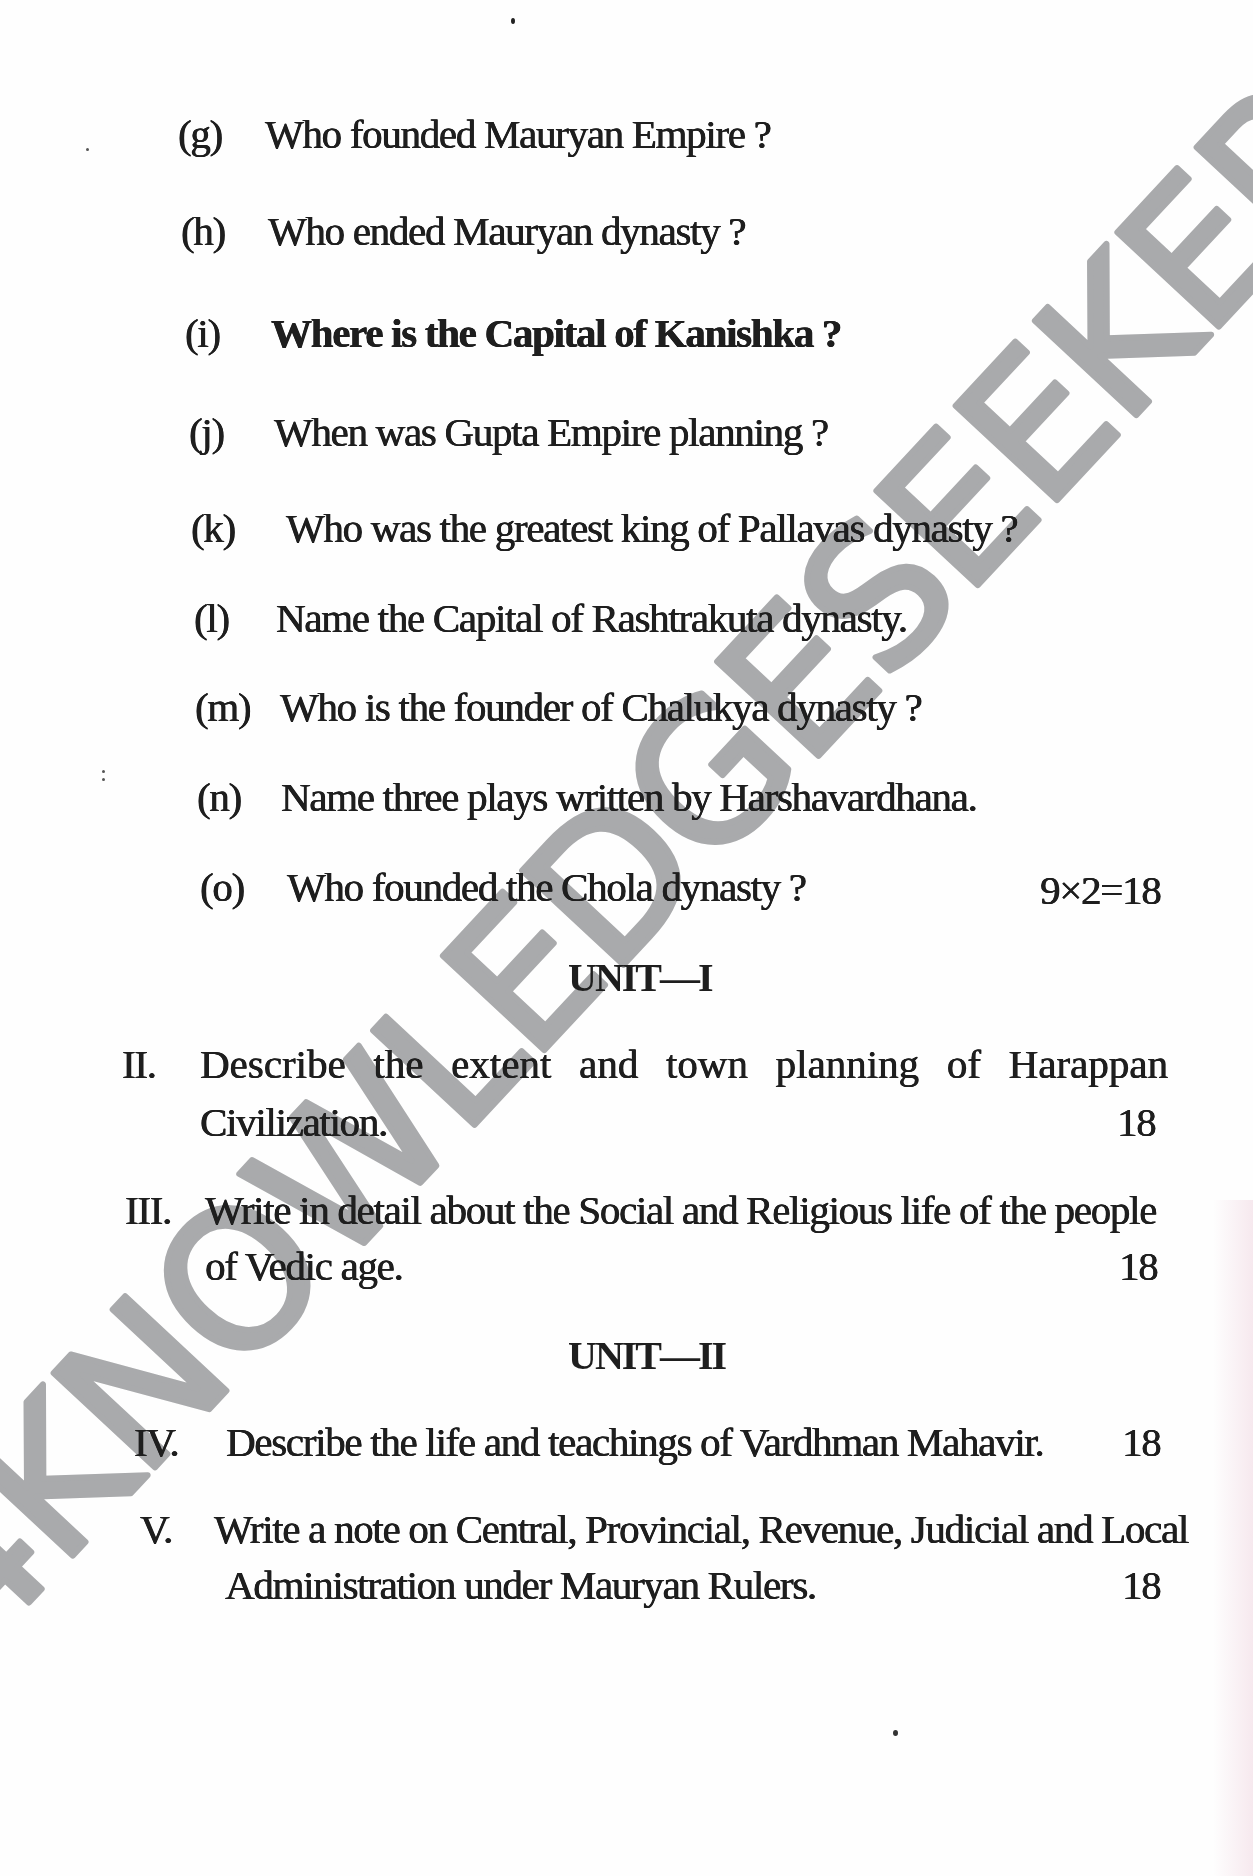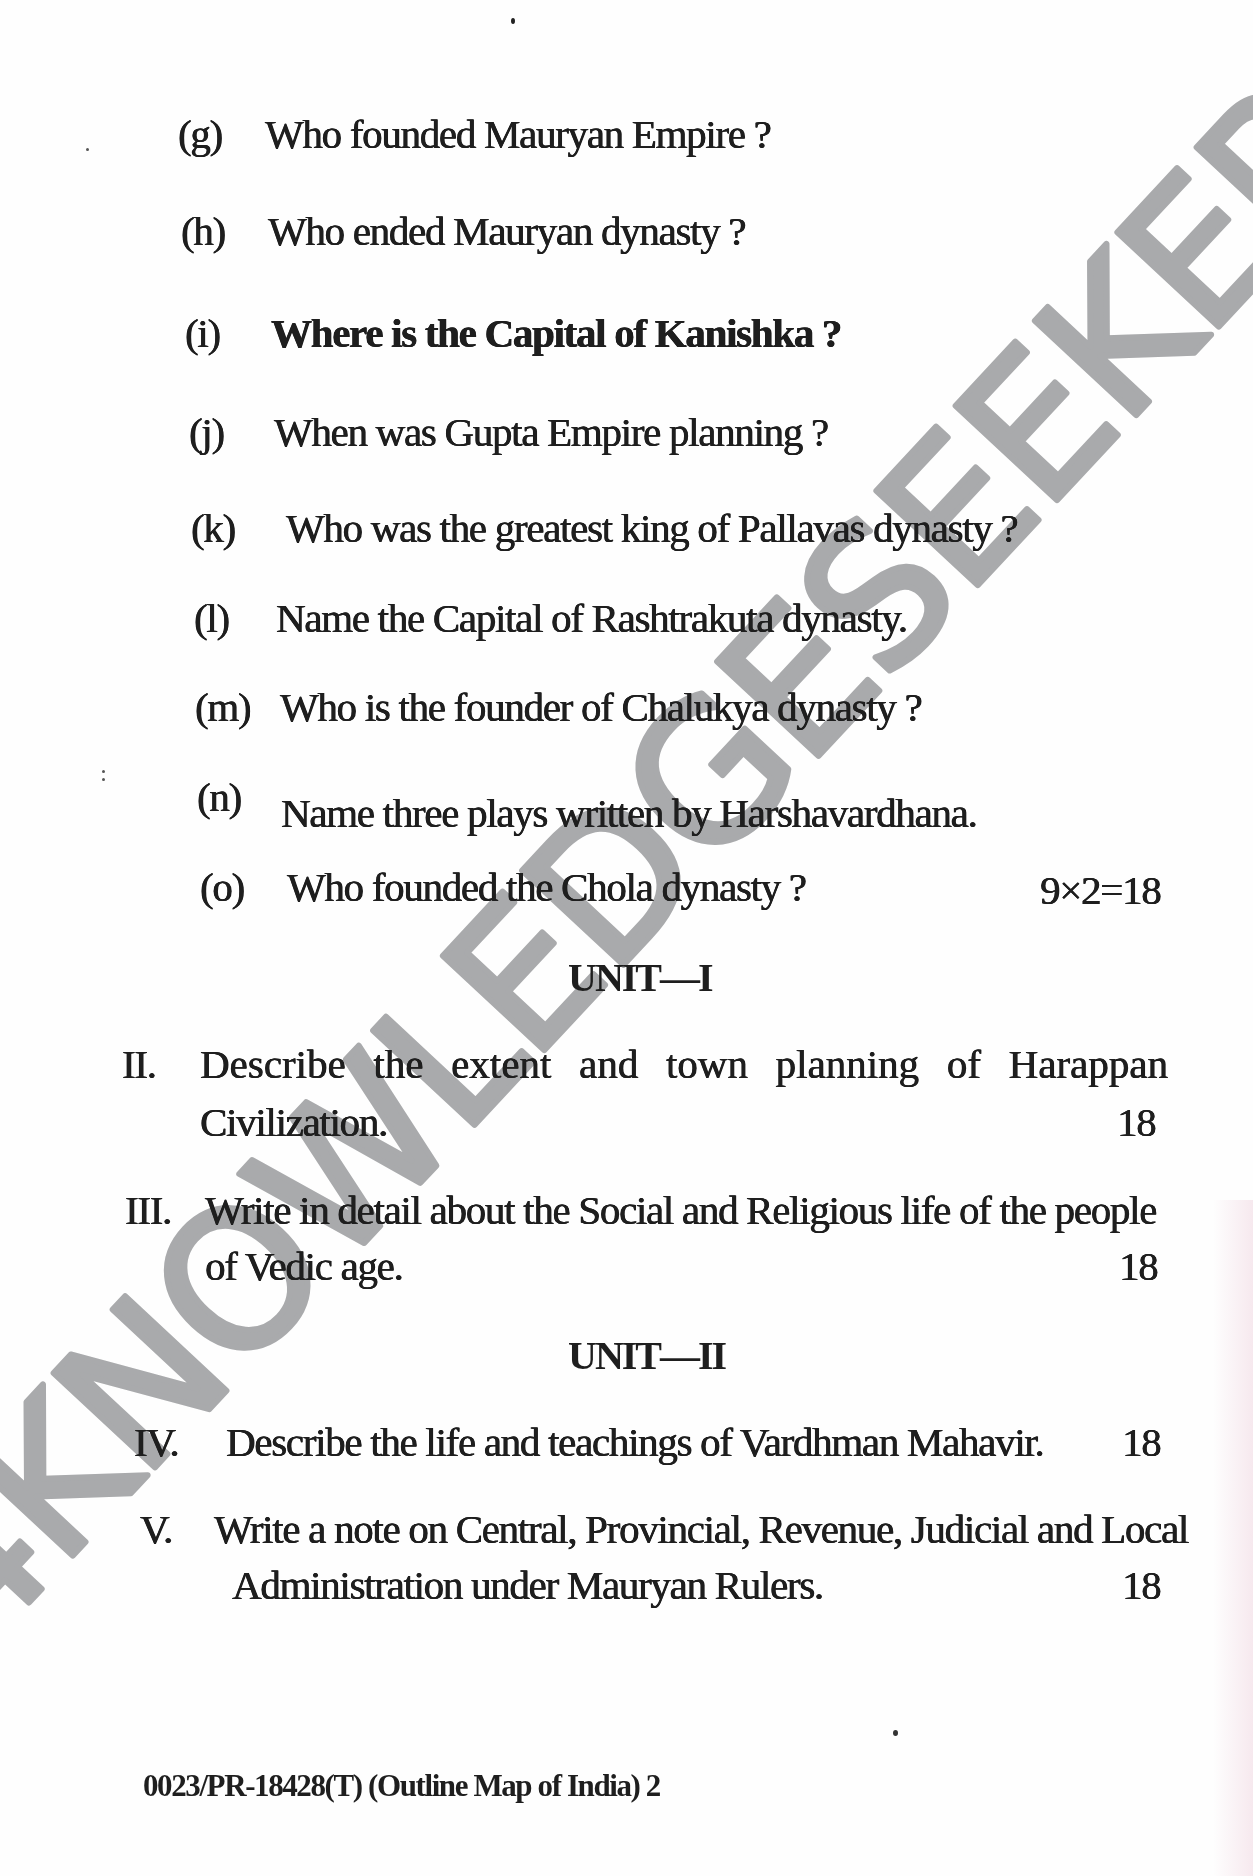--- a/index.html
+++ b/index.html
@@ -72,21 +72,21 @@
     <div class="line" style="top:598px;">
       <span class="label" style="left:194px;">(l)</span>
       <span class="txt" style="left:276px;">Name the Capital of Rashtrakuta dynasty.</span>
     </div>
     <div class="line" style="top:687px;">
       <span class="label" style="left:195px;">(m)</span>
       <span class="txt" style="left:280px;">Who is the founder of Chalukya dynasty ?</span>
     </div>
     <div class="line" style="top:777px;">
       <span class="label" style="left:197px;">(n)</span>
-      <span class="txt" style="left:281px;margin-top:16px;">Name three plays written by Harshavardhana.</span>
+      <span class="txt" style="left:281px;">Name three plays written by Harshavardhana.</span>
     </div>
     <div class="line" style="top:867px;">
       <span class="label" style="left:200px;">(o)</span>
       <span class="txt" style="left:287px;">Who founded the Chola dynasty ?</span>
     </div>
     <div class="line" style="top:870px;">
       <span class="marks" style="left:1040px;">9×2=18</span>
     </div>
   </div>
 
@@ -132,19 +132,18 @@
       <span class="marks" style="left:1122px;">18</span>
     </div>
   </div>
 
   <div>
     <div class="line" style="top:1509px;">
       <span class="label" style="left:140px;">V.</span>
       <span class="txt" style="left:214px;">Write a note on Central, Provincial, Revenue, Judicial and Local</span>
     </div>
     <div class="line" style="top:1565px;">
-      <span class="txt" style="left:232px;">Administration under Mauryan Rulers.</span>
+      <span class="txt" style="left:225px;">Administration under Mauryan Rulers.</span>
       <span class="marks" style="left:1122px;">18</span>
     </div>
   </div>
 
-  <div class="footer">0023/PR-18428(T)  (Outline Map of India)  2</div>
 </div>
 
 </body></html>

